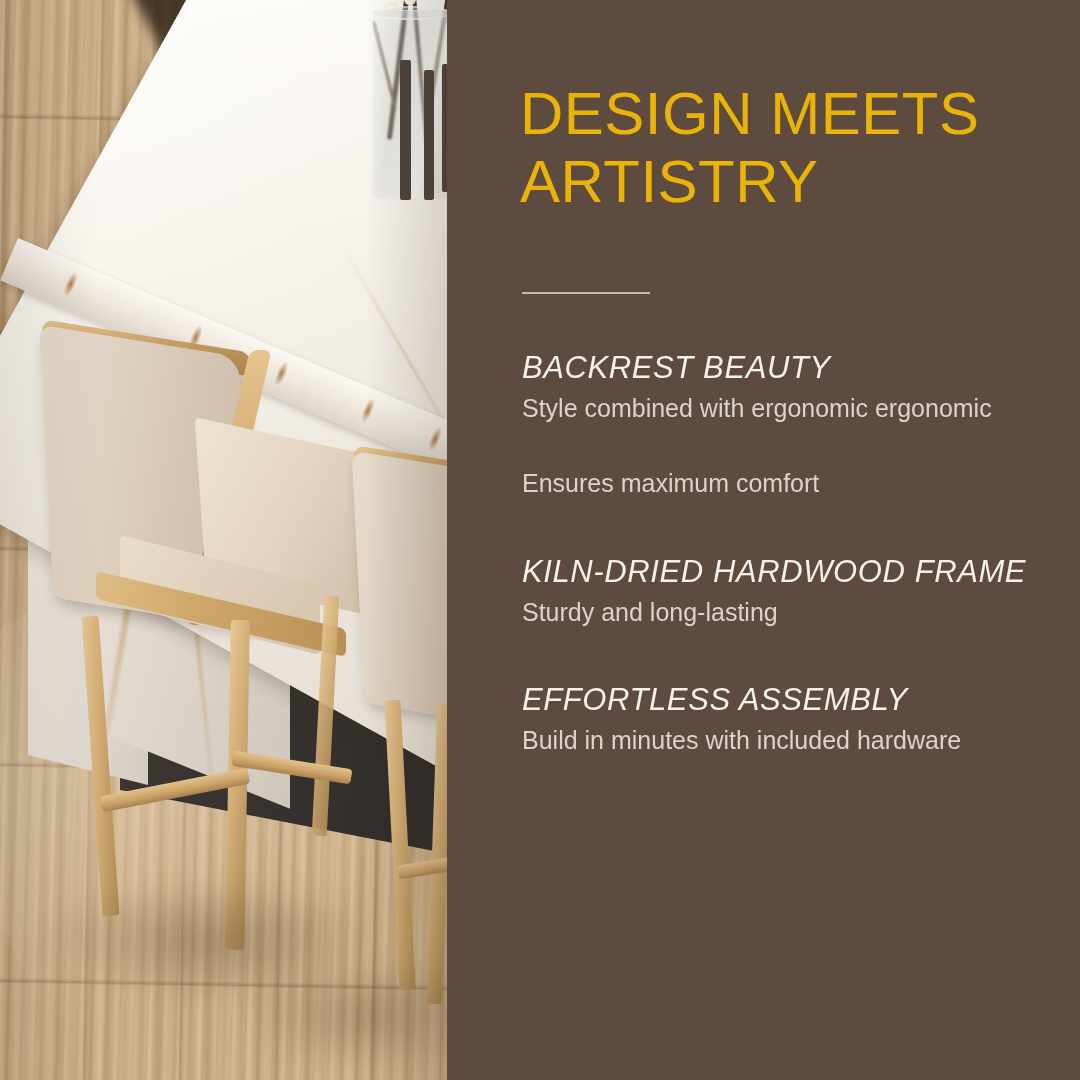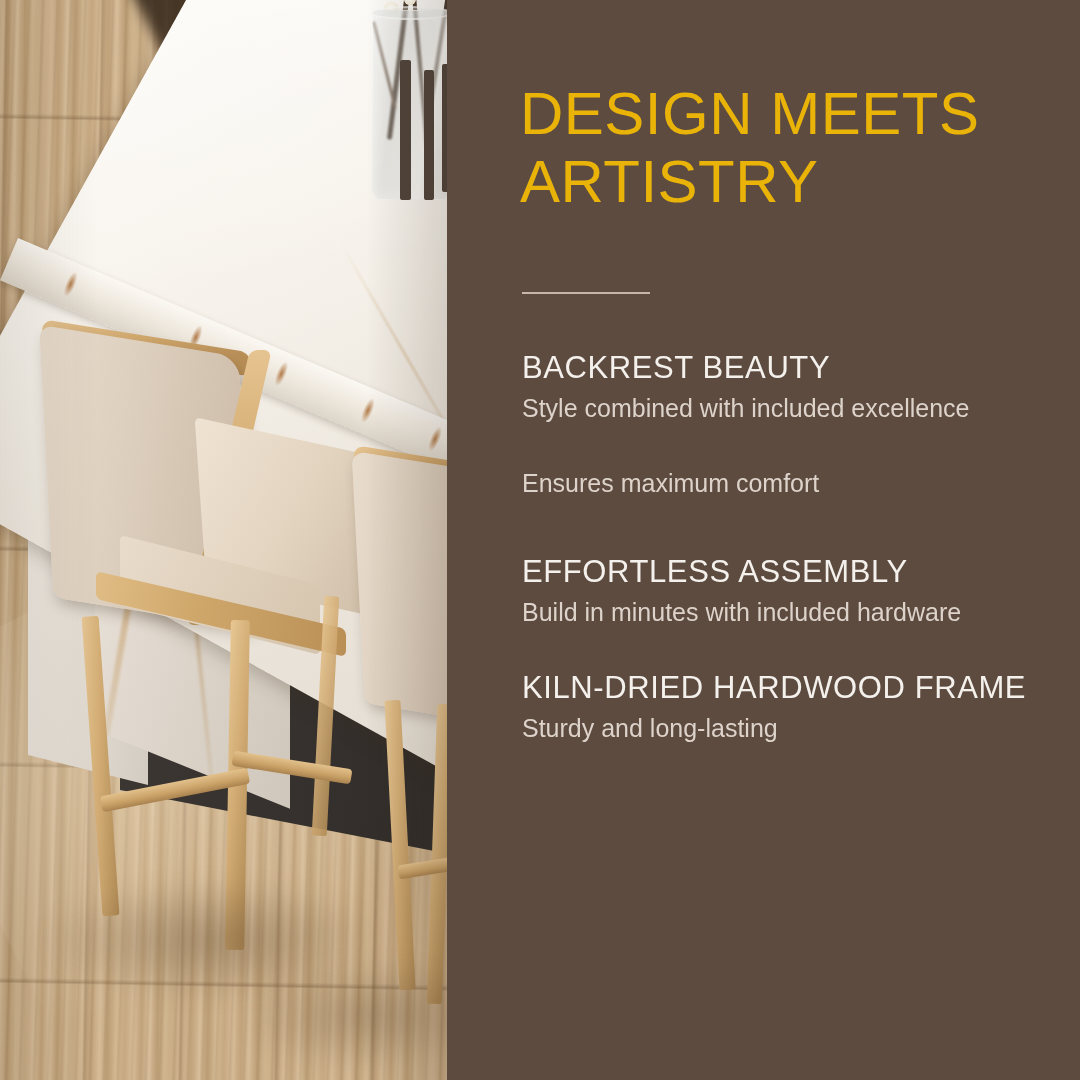--- a/index.html
+++ b/index.html
@@ -345,20 +345,21 @@
   .feature { margin-bottom:40px; }
   .feature:last-child { margin-bottom:0; }
   .f-title {
     font-size:31px;
     font-weight:300;
     letter-spacing:0.6px;
     line-height:1.32;
     color:#f4f0ec;
     text-transform:uppercase;
     margin-bottom:4px;
+    font-style:italic;
   }
   .f-desc {
     font-size:25px;
     font-weight:300;
     line-height:1.26;
     color:#ddd3ca;
   }
   
   .feature.f1 { margin-bottom:44px; }
   .feature.f2 { margin-bottom:52px; }
@@ -442,33 +443,33 @@
   <div class="text-panel">
 
     <h1 class="heading">DESIGN MEETS ARTISTRY</h1>
 
     <div class="rule"></div>
 
     <div class="features">
 
       <div class="feature f1">
         <div class="f-title">BACKREST BEAUTY</div>
-        <div class="f-desc">Style combined with included excellence</div>
+        <div class="f-desc">Style combined with ergonomic ergonomic</div>
       </div>
 
       <div class="feature f2">
         <div class="f-desc">Ensures maximum comfort</div>
+      </div>
+
+      <div class="feature f3">
+        <div class="f-title">KILN-DRIED HARDWOOD FRAME</div>
+        <div class="f-desc">Sturdy and long-lasting</div>
       </div>
 
       <div class="feature f4">
         <div class="f-title">EFFORTLESS ASSEMBLY</div>
         <div class="f-desc">Build in minutes with included hardware</div>
       </div>
 
-      <div class="feature f3">
-        <div class="f-title">KILN-DRIED HARDWOOD FRAME</div>
-        <div class="f-desc">Sturdy and long-lasting</div>
-      </div>
-
     </div>
   </div>
 
 </div>
 
 </body></html>

